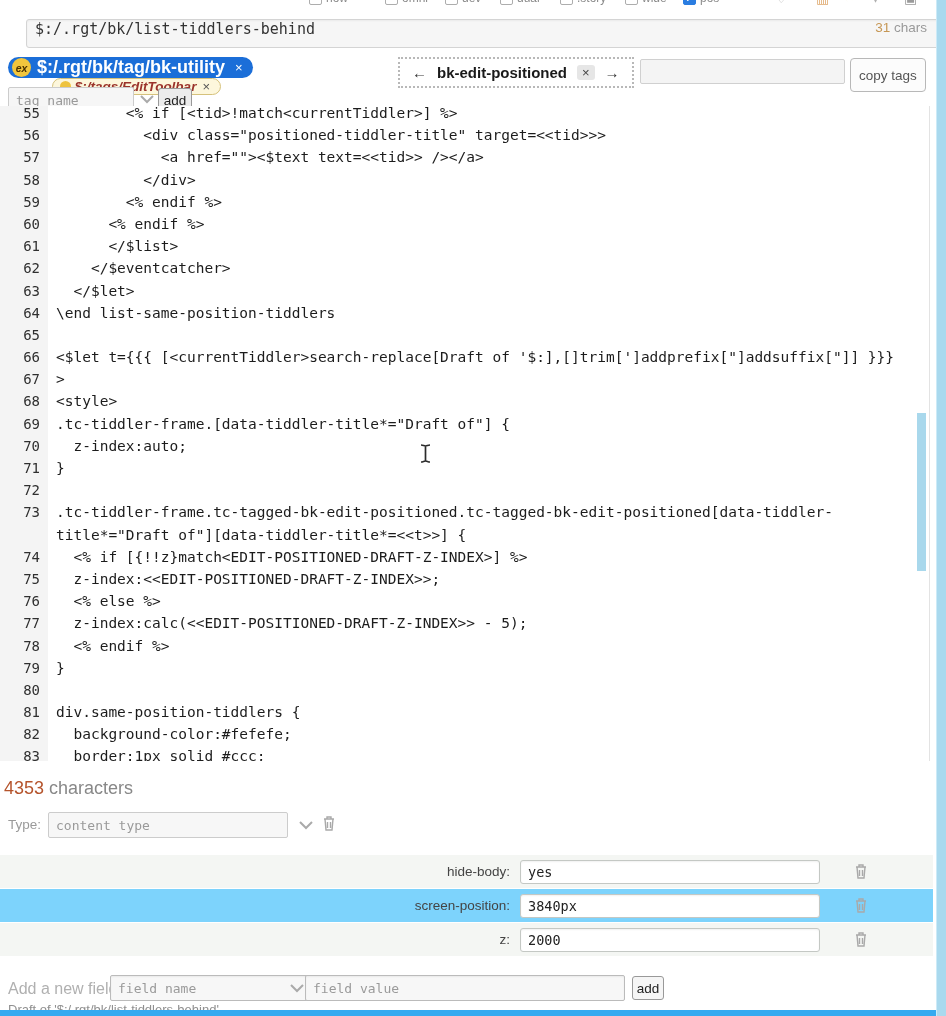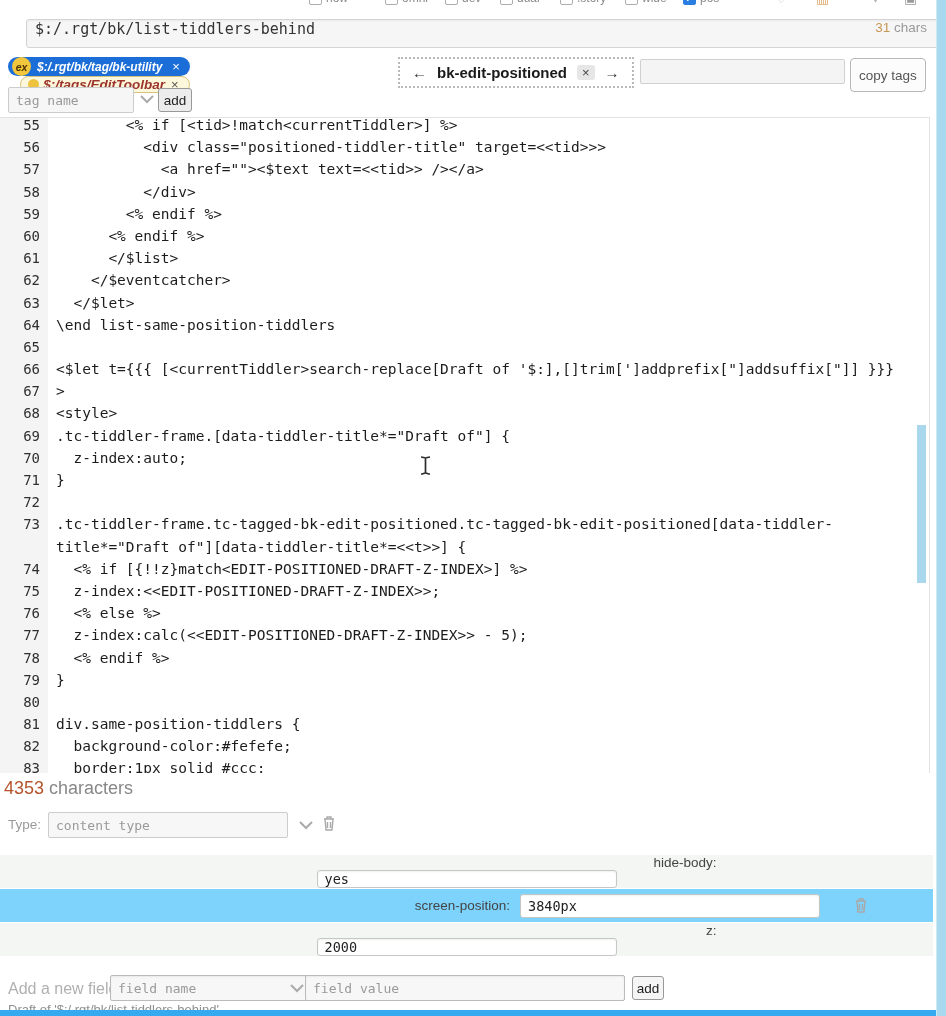--- a/index.html
+++ b/index.html
@@ -30,21 +30,21 @@
   .tags-row { position:absolute; left:8px; top:57px; height:30px; display:flex; align-items:center;flex-direction:column; }
   .pill-blue {
     display:inline-flex; align-items:center; height:26px; border-radius:13px;
     background:#1b6ed8; color:#fff; padding:0 10px 0 4px; gap:6px;
   }
   .badge-ex {
     width:19px; height:19px; border-radius:50%; background:#f2c63d; color:#4a3200;
     font-size:10.5px; font-weight:bold; font-style:italic;
     display:inline-flex; align-items:center; justify-content:center;
   }
-  .pill-blue .plabel { font-size:12px; font-weight:bold; font-style:italic; }
+  .pill-blue .plabel { font-size:18px; font-weight:bold; }
   .pill-blue .pclose { color:#fff; font-size:13px; margin-left:4px; }
   .pill-cream {
     display:inline-flex; align-items:center; height:26px; border-radius:13px; margin-left:12px;
     background:#fdf7dc; border:1px solid #d6c27c; padding:0 10px 0 7px; gap:4px;
   }
   .dot { width:11px; height:11px; border-radius:50%; background:#eec33e; }
   .pill-cream .plabel { font-size:13.5px; font-weight:bold; font-style:italic; color:#9b342c; }
   .pill-cream .pclose { color:#555; font-size:13px; margin-left:2px; }
   .tag-nav {
     position:absolute; left:398px; top:57px; height:31px;
@@ -72,21 +72,21 @@
   }
   .tagname-input::placeholder, .generic-ph::placeholder { color:#9a9a9a; }
   .chev { position:absolute; }
   .add-tag-btn {
     position:absolute; left:158px; top:88px; width:34px; height:24px;
     background:#ececec; border:1px solid #999; border-radius:3px; color:#222; font-size:13.5px;
   }
   .divider { position:absolute; left:0; top:117px; width:930px; height:1px; background:#e2e2e2; }
   
   .editor {
-    position:absolute; left:0; top:118px; width:930px; height:655px;
+    position:absolute; left:0; top:106px; width:930px; height:655px;
     overflow:hidden; background:#fff; border-right:1px solid #e3e3e3;
   }
   .code-rows { margin-top:-4px; }
   .crow { display:flex; height:22.2px; }
   .ln {
     flex:0 0 48px; background:#f4f4f4; text-align:right; padding-right:8px;
     font-family:"DejaVu Sans Mono", monospace; font-size:14px; color:#2f2f2f; line-height:22.2px;
   }
   .cd {
     padding-left:8px; white-space:pre;
@@ -98,21 +98,21 @@
   .charcount .num { color:#b5542c; }
   
   .type-label { position:absolute; left:8px; top:817px; font-size:13.5px; color:#9a9a9a; }
   .type-input {
     position:absolute; left:48px; top:812px; width:240px; height:26px;
     background:#f7f7f7; border:1px solid #ccc; border-radius:2px;
     font-family:"DejaVu Sans Mono", monospace; font-size:13px; padding:0 7px; color:#333;
   }
   
   .frow { position:absolute; left:0; width:933px; height:33px; display:flex; align-items:center; }
-  .frow.odd  { background:#f4f6f3;flex-direction:column; }
+  .frow.odd  { background:#f4f6f3; }
   .frow.even { background:#7dd3fc; }
   .fname { width:520px; text-align:right; font-size:13.5px; color:#444; padding-right:10px; }
   .fvalue {
     width:300px; height:24px; background:#fff; border:1px solid #c4c8c4; border-radius:3px;
     box-shadow:inset 0 1px 2px rgba(0,0,0,.06);
     font-family:"DejaVu Sans Mono", monospace; font-size:13.5px; color:#222; padding:0 7px;
   }
   .ftrash { margin-left:34px; }
   
   .addfield-label { position:absolute; left:8px; top:980px; font-size:16px; color:#b0b0b0; }

